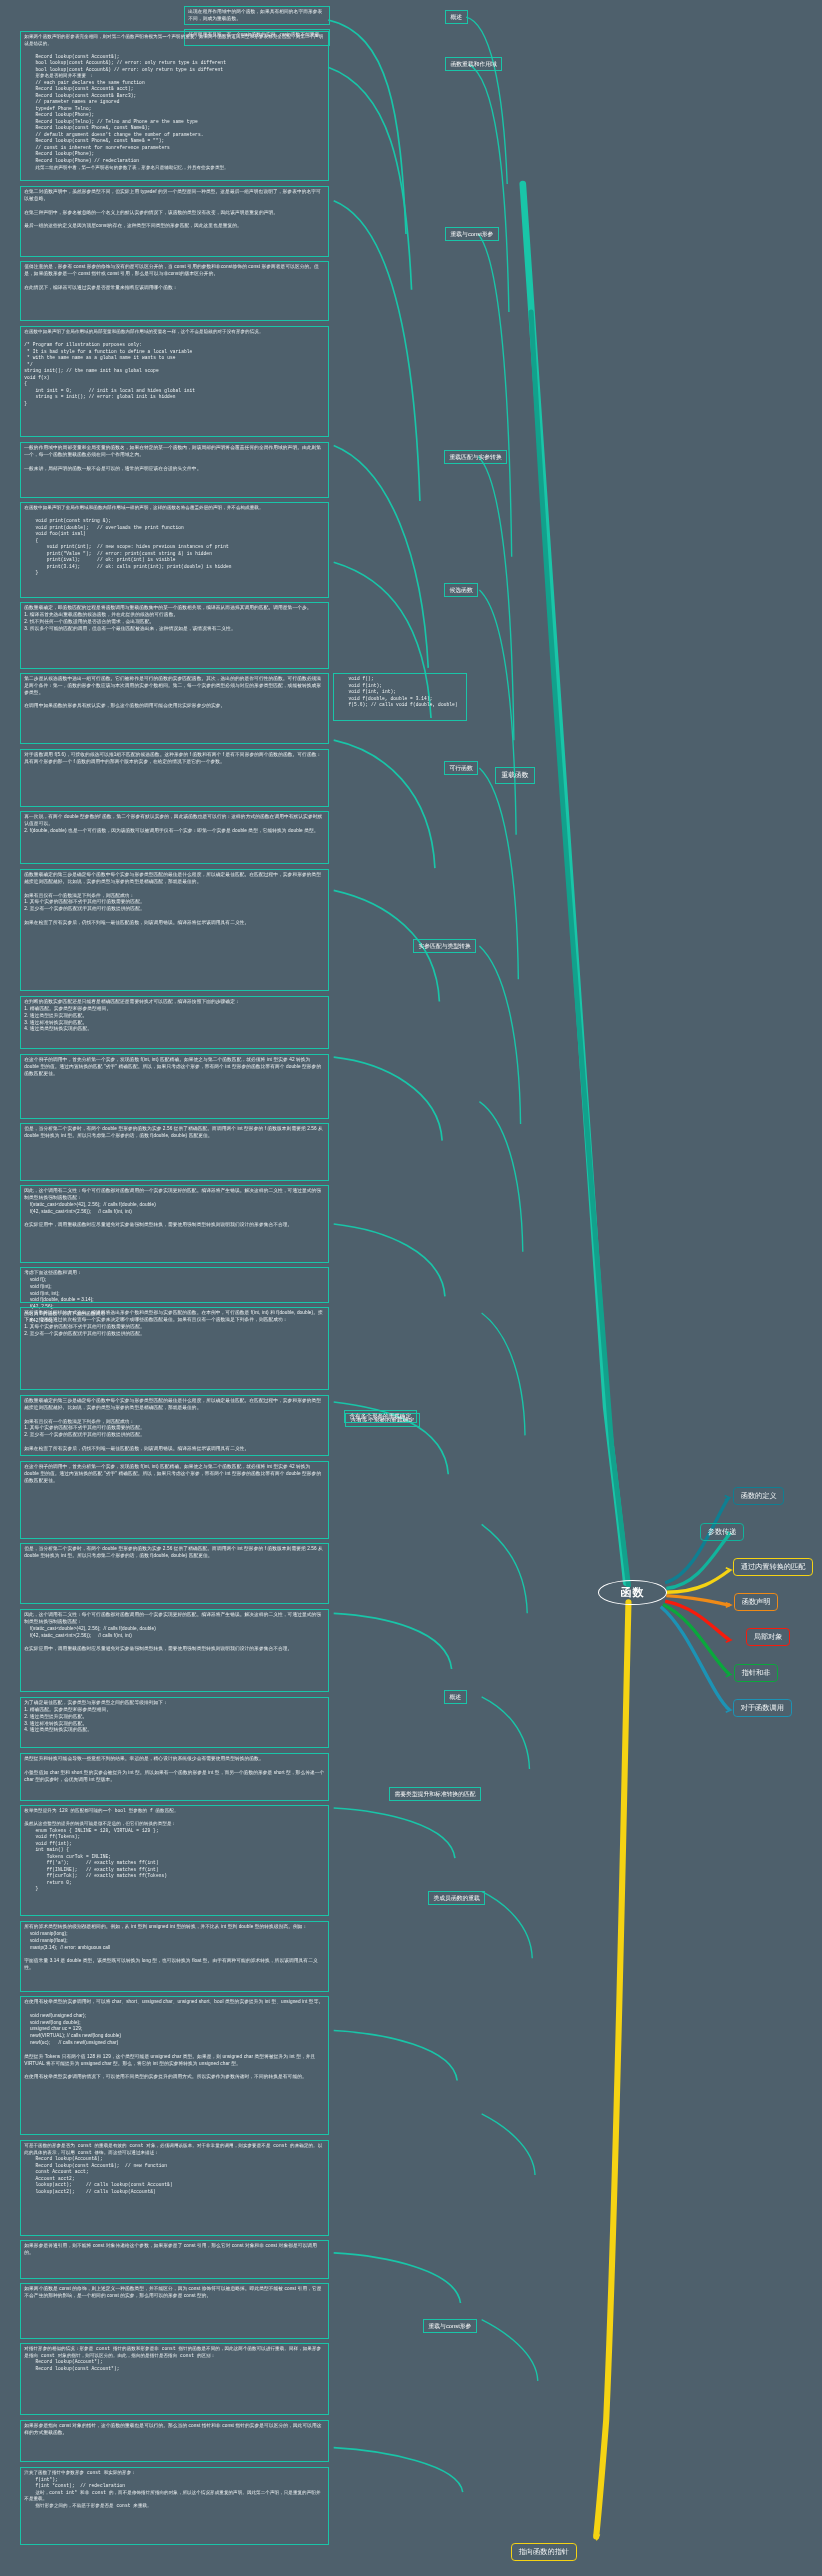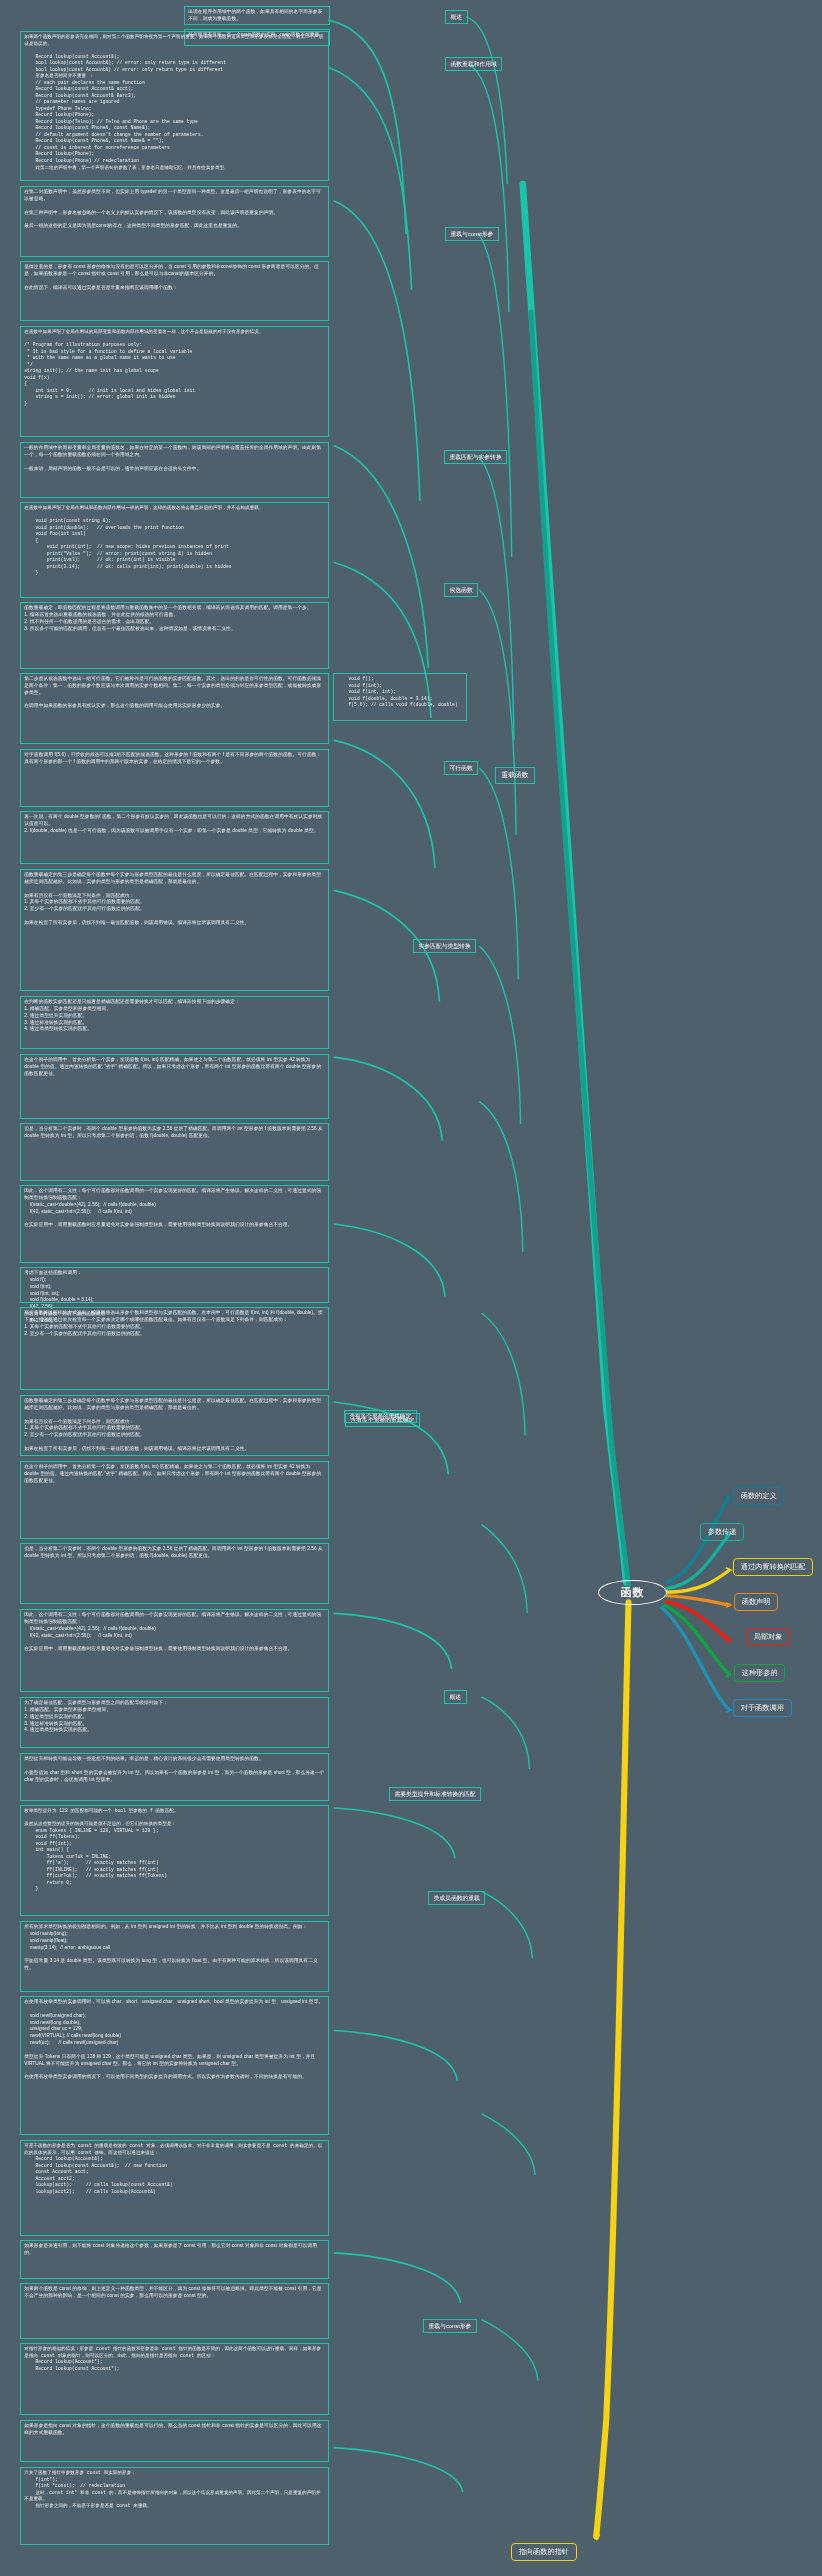--- a/index.html
+++ b/index.html
@@ -130,21 +130,21 @@
       <path d="M1305 3070 l9 4 l-9 4" stroke="#1c93b5"></path>
       <path d="M1078 4556 l-5 9 l-5 -9" stroke="#f5d313"></path>
     </g>
   </svg>
 
   <div class="branch-chip" style="left:733px; top:1487px; border-color:#0f7f92;">函数的定义</div>
   <div class="branch-chip" style="left:700px; top:1523px; border-color:#11b39c;">参数传递</div>
   <div class="branch-chip" style="left:733px; top:1558px; border-color:#f5d313;">通过内置转换的匹配</div>
   <div class="branch-chip" style="left:734px; top:1593px; border-color:#ef8a17;">函数声明</div>
   <div class="branch-chip" style="left:734px; top:1628px; border-color:#f71b0c;margin-left:12px;">局部对象</div>
-  <div class="branch-chip" style="left:734px; top:1664px; border-color:#0aa83c;">这种形参的</div>
+  <div class="branch-chip" style="left:734px; top:1664px; border-color:#0aa83c;">指针和非</div>
   <div class="branch-chip" style="left:733px; top:1699px; border-color:#1c93b5;">对于函数调用</div>
   <div class="branch-chip" style="left:511px; top:2530px; border-color:#f5d313;margin-top:13px;">指向函数的指针</div>
 
   <div id="root-node" style="left:598px; top:1580px;">
     <span>函数</span>
   </div>
 
   <div class="label midlabel" style="left:445px; top:10px;">概述</div>
   <div class="label midlabel" style="left:445px; top:57px;">函数重载和作用域</div>
   <div class="label midlabel" style="left:445px; top:227px;">重载与const形参</div>

